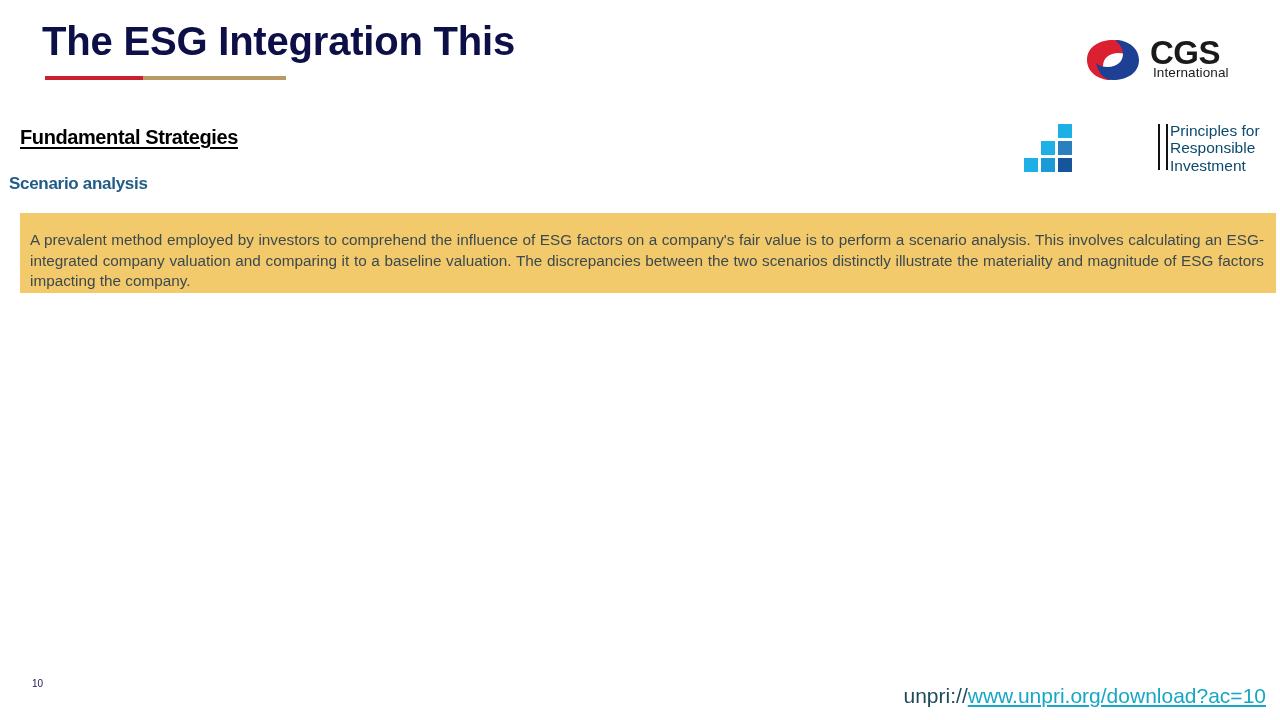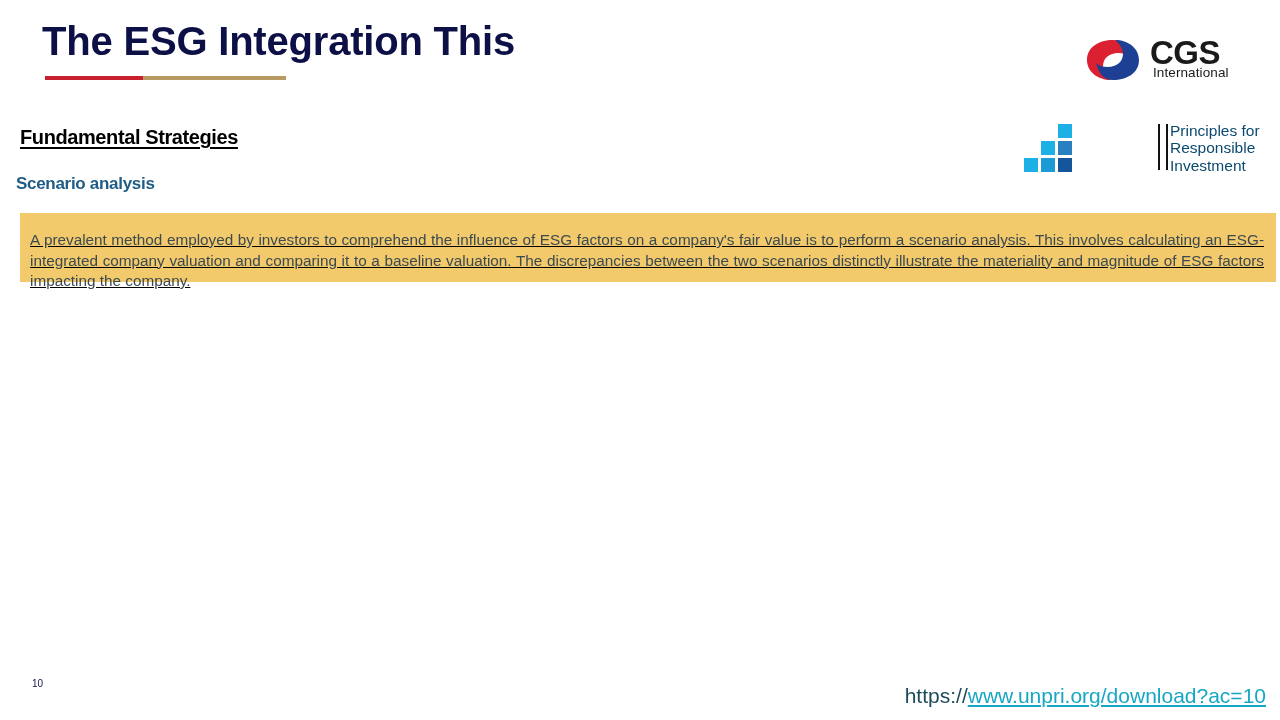--- a/index.html
+++ b/index.html
@@ -55,40 +55,39 @@
     font-weight: bold;
     color: #000000;
     text-decoration: underline;
     text-underline-offset: 3px;
     text-decoration-thickness: 2px;
     letter-spacing: -0.4px;
     white-space: nowrap;
   }
   #subsection-heading {
     position: absolute;
-    left: 16px;
+    left: 9px;
     top: 174px;
     font-size: 17px;
     font-weight: bold;
     color: #1f5c86;
     letter-spacing: -0.3px;
     white-space: nowrap;
   }
 
   
   #callout-box {
     position: absolute;
     left: 20px;
     top: 213px;
     width: 1256px;
-    height: 69px;
+    height: 80px;
     background: #f2c96b;
     box-sizing: border-box;
     padding: 17px 12px 0 10px;
-    text-decoration: underline;
   }
   #callout-text {
     font-size: 15.3px;
     line-height: 20.5px;
     color: #3c4a50;
     text-align: justify;
     text-align-last: left;
     margin: 0;
   }
 
@@ -233,13 +232,13 @@
   </div>
   <div id="pri-divider"></div>
   <div id="pri-tagline">
     <div>Principles for</div>
     <div>Responsible</div>
     <div>Investment</div>
   </div>
 </div>
 
 <div id="page-number">10</div>
-<div id="source-url"><span>https://</span><a id="source-url-link" href="#">www.unpri.org/download?ac=10</a></div>
+<div id="source-url"><span>unpri://</span><a id="source-url-link" href="#">www.unpri.org/download?ac=10</a></div>
 
 </body></html>

